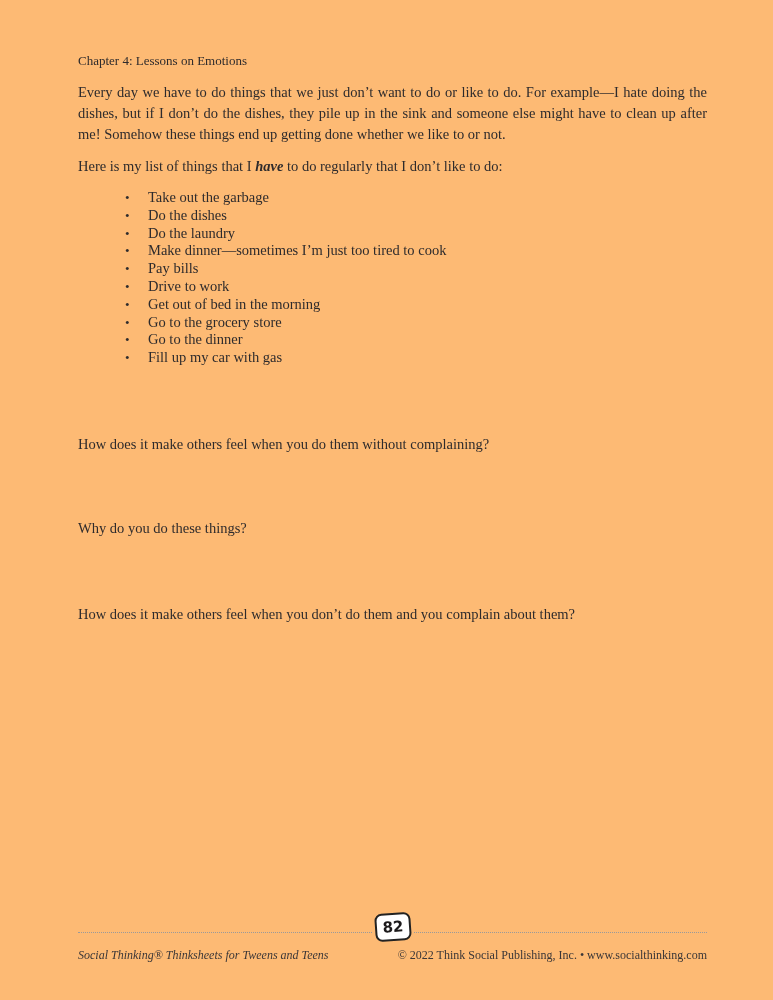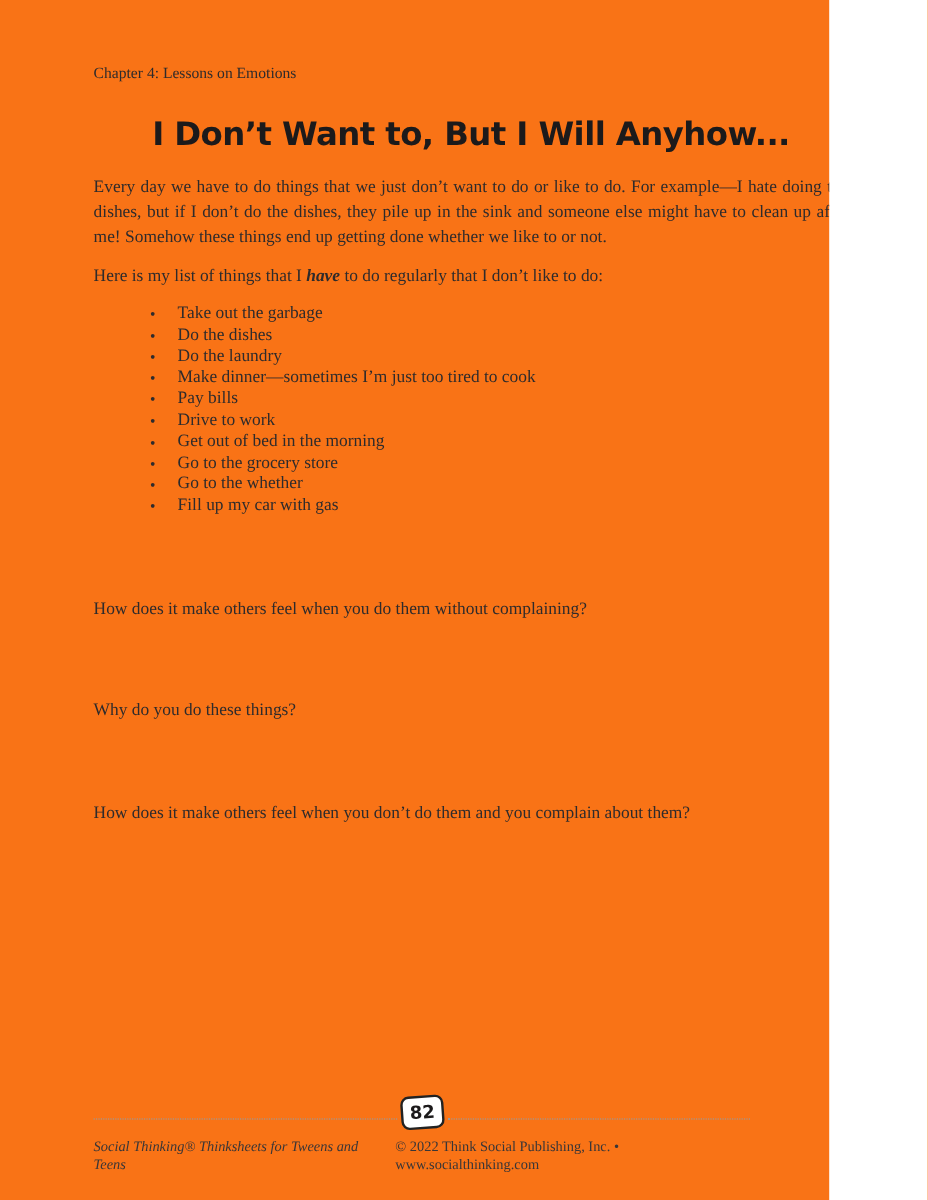--- a/index.html
+++ b/index.html
@@ -1,21 +1,21 @@
 <!DOCTYPE html>
 <html><head>
 <meta charset="utf-8">
 <style>
   html, body { margin: 0; padding: 0; }
   body { background: #ffffff; }
   .page {
     position: relative;
-    width: 691px;
+    width: 773px;
     height: 1000px;
-    background: #f97316;
+    background: #fdba74;
     font-family: "Liberation Serif", serif;
     color: #2e2b2c;
     overflow: hidden;
     box-sizing: border-box;
   }
   .content {
     position: absolute;
     left: 78px;
     top: 0;
     width: 629px;
@@ -122,21 +122,20 @@
   .credit-right { font-style: normal; }
 </style>
 </head>
 <body>
 
 <div class="page">
   <div class="content">
 
     <div class="chapter">Chapter 4: Lessons on Emotions</div>
 
-    <h1 class="title">I Don’t Want to, But I Will Anyhow...</h1>
 
     <p class="intro">Every day we have to do things that we just don’t want to do or like to do. For example—I hate doing the dishes, but if I don’t do the dishes, they pile up in the sink and someone else might have to clean up after me! Somehow these things end up getting done whether we like to or not.</p>
 
     <p class="list-intro"><span>Here is my list of things that I </span><em>have</em><span> to do regularly that I don’t like to do:</span></p>
 
     <ul class="chores">
       <li>
           <span class="bullet">•</span>
           <span>Take out the garbage</span>
         </li>
@@ -163,21 +162,21 @@
       <li>
           <span class="bullet">•</span>
           <span>Get out of bed in the morning</span>
         </li>
       <li>
           <span class="bullet">•</span>
           <span>Go to the grocery store</span>
         </li>
       <li>
           <span class="bullet">•</span>
-          <span>Go to the whether</span>
+          <span>Go to the dinner</span>
         </li>
       <li>
           <span class="bullet">•</span>
           <span>Fill up my car with gas</span>
         </li>
     </ul>
 
     <div class="question q3">How does it make others feel when you do them without complaining?</div>
     <div class="question q2">Why do you do these things?</div>
     <div class="question q4">How does it make others feel when you don’t do them and you complain about them?</div>

